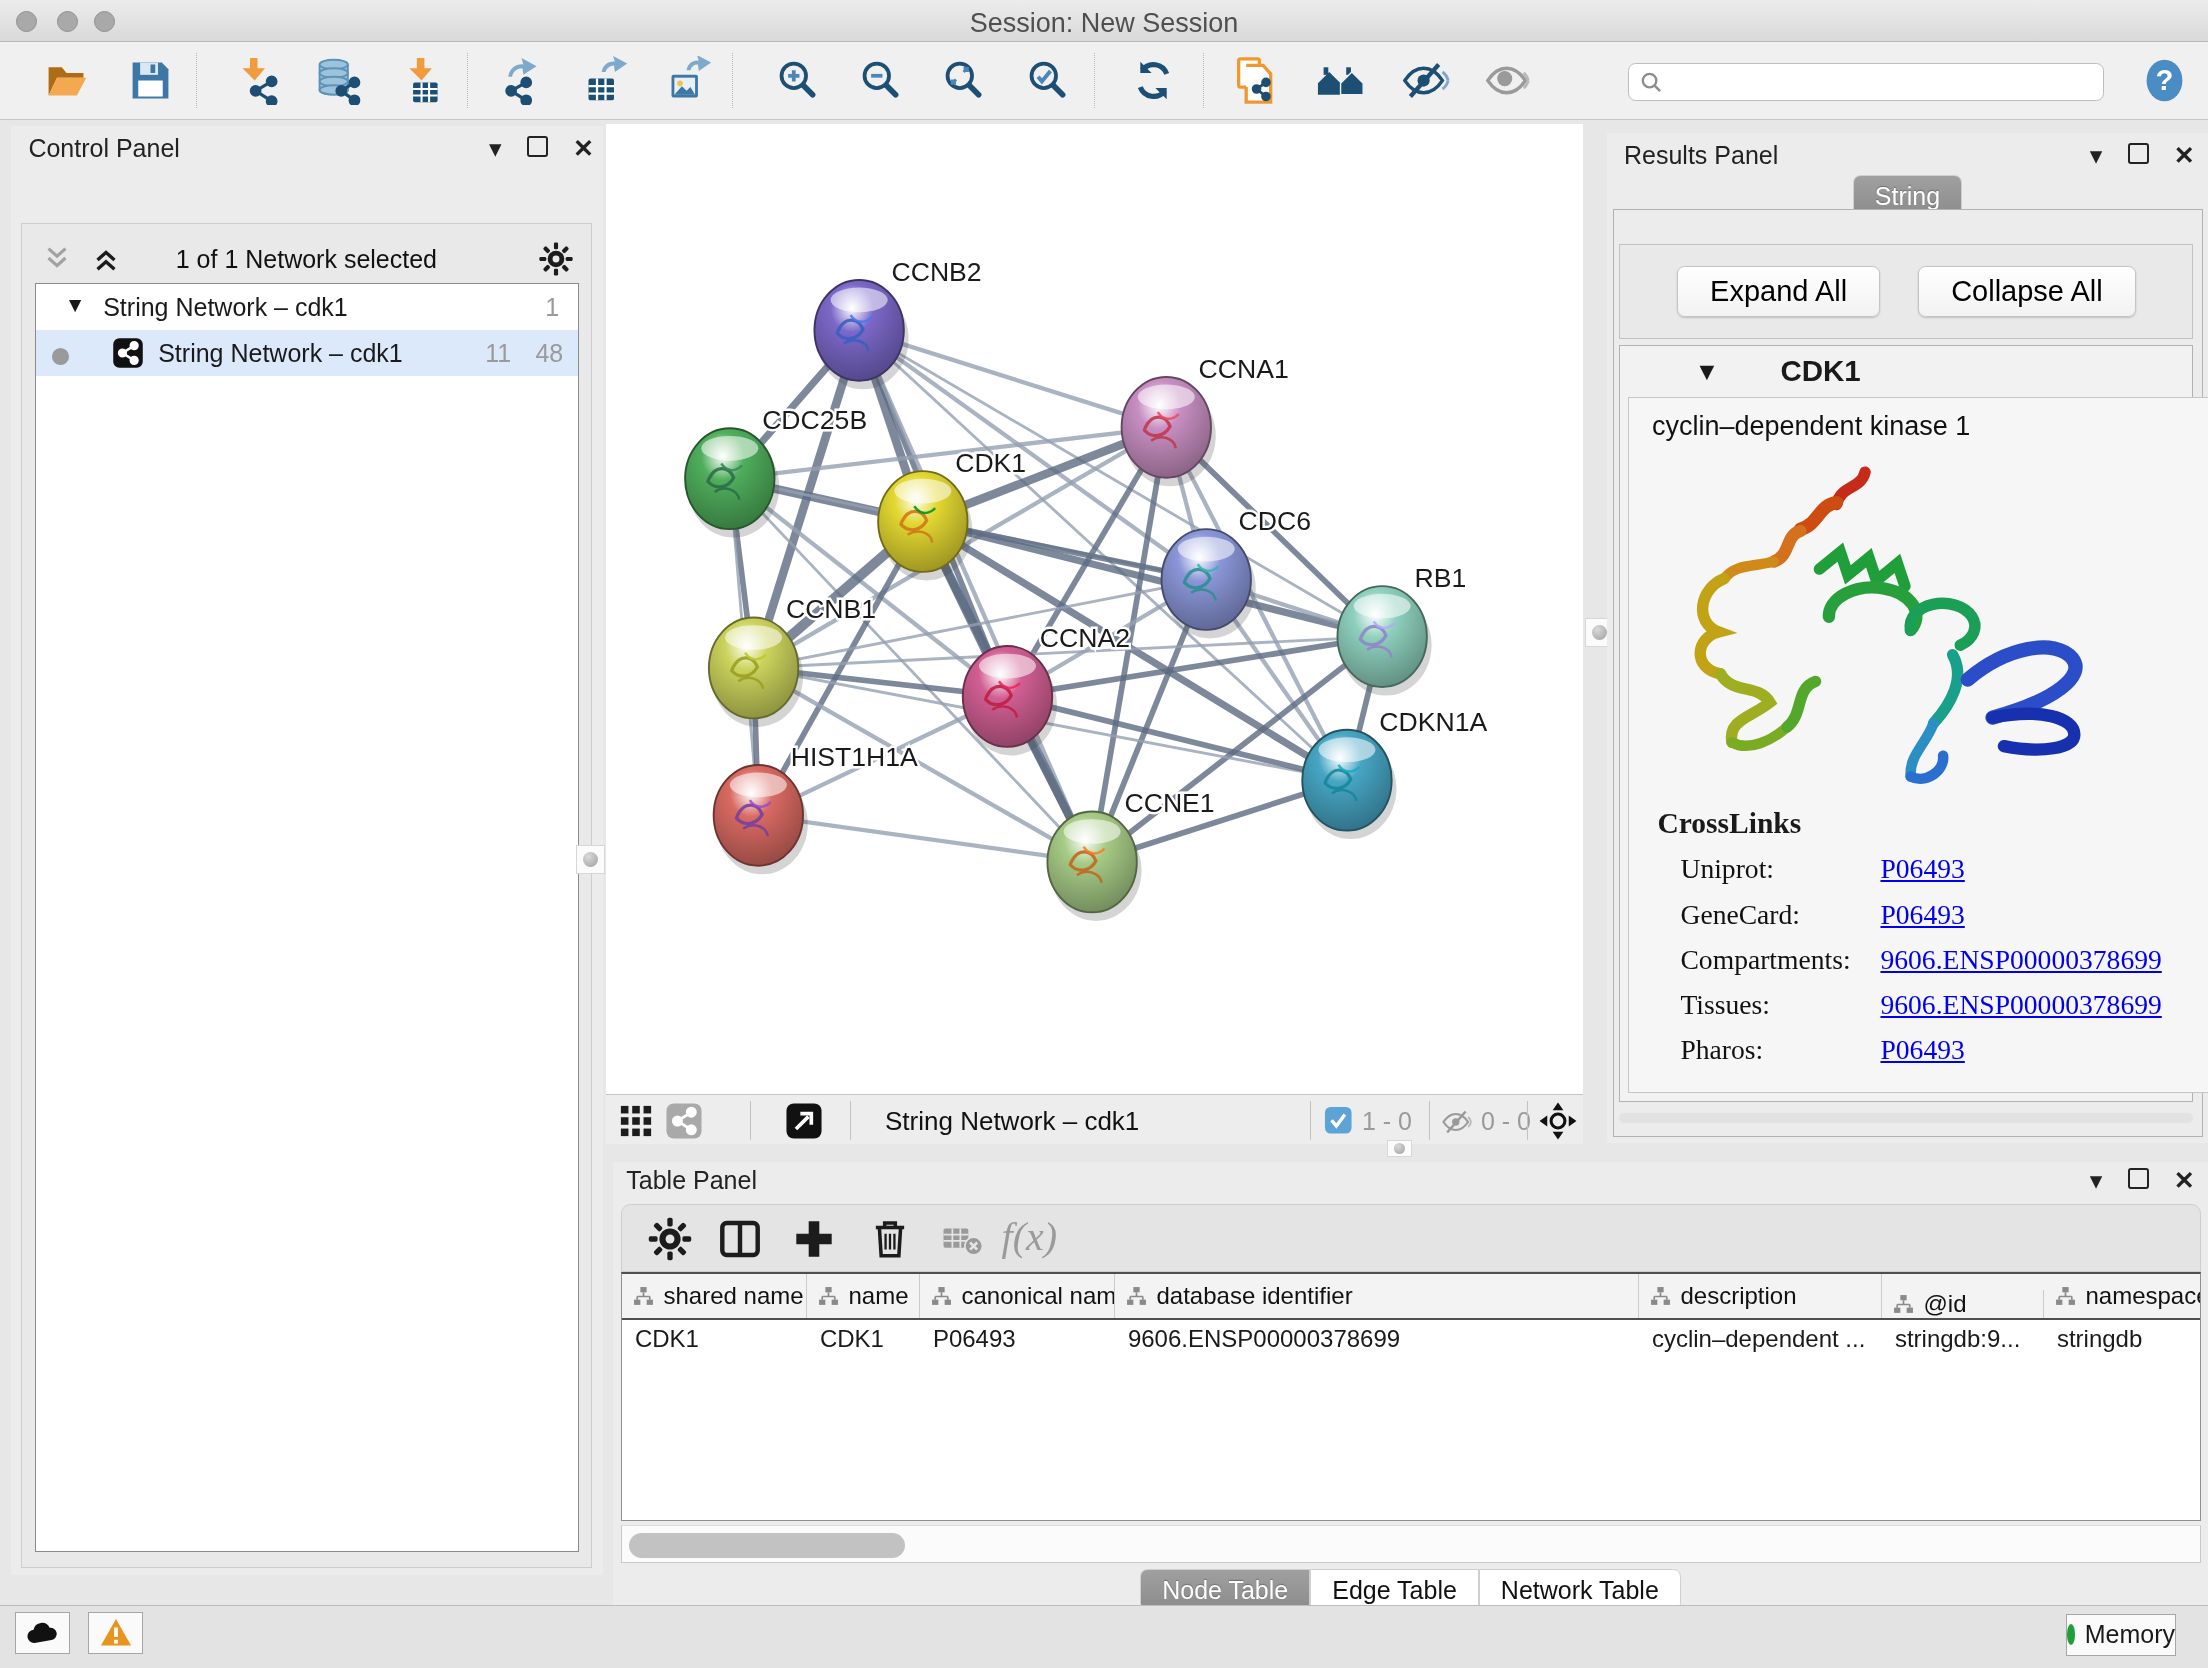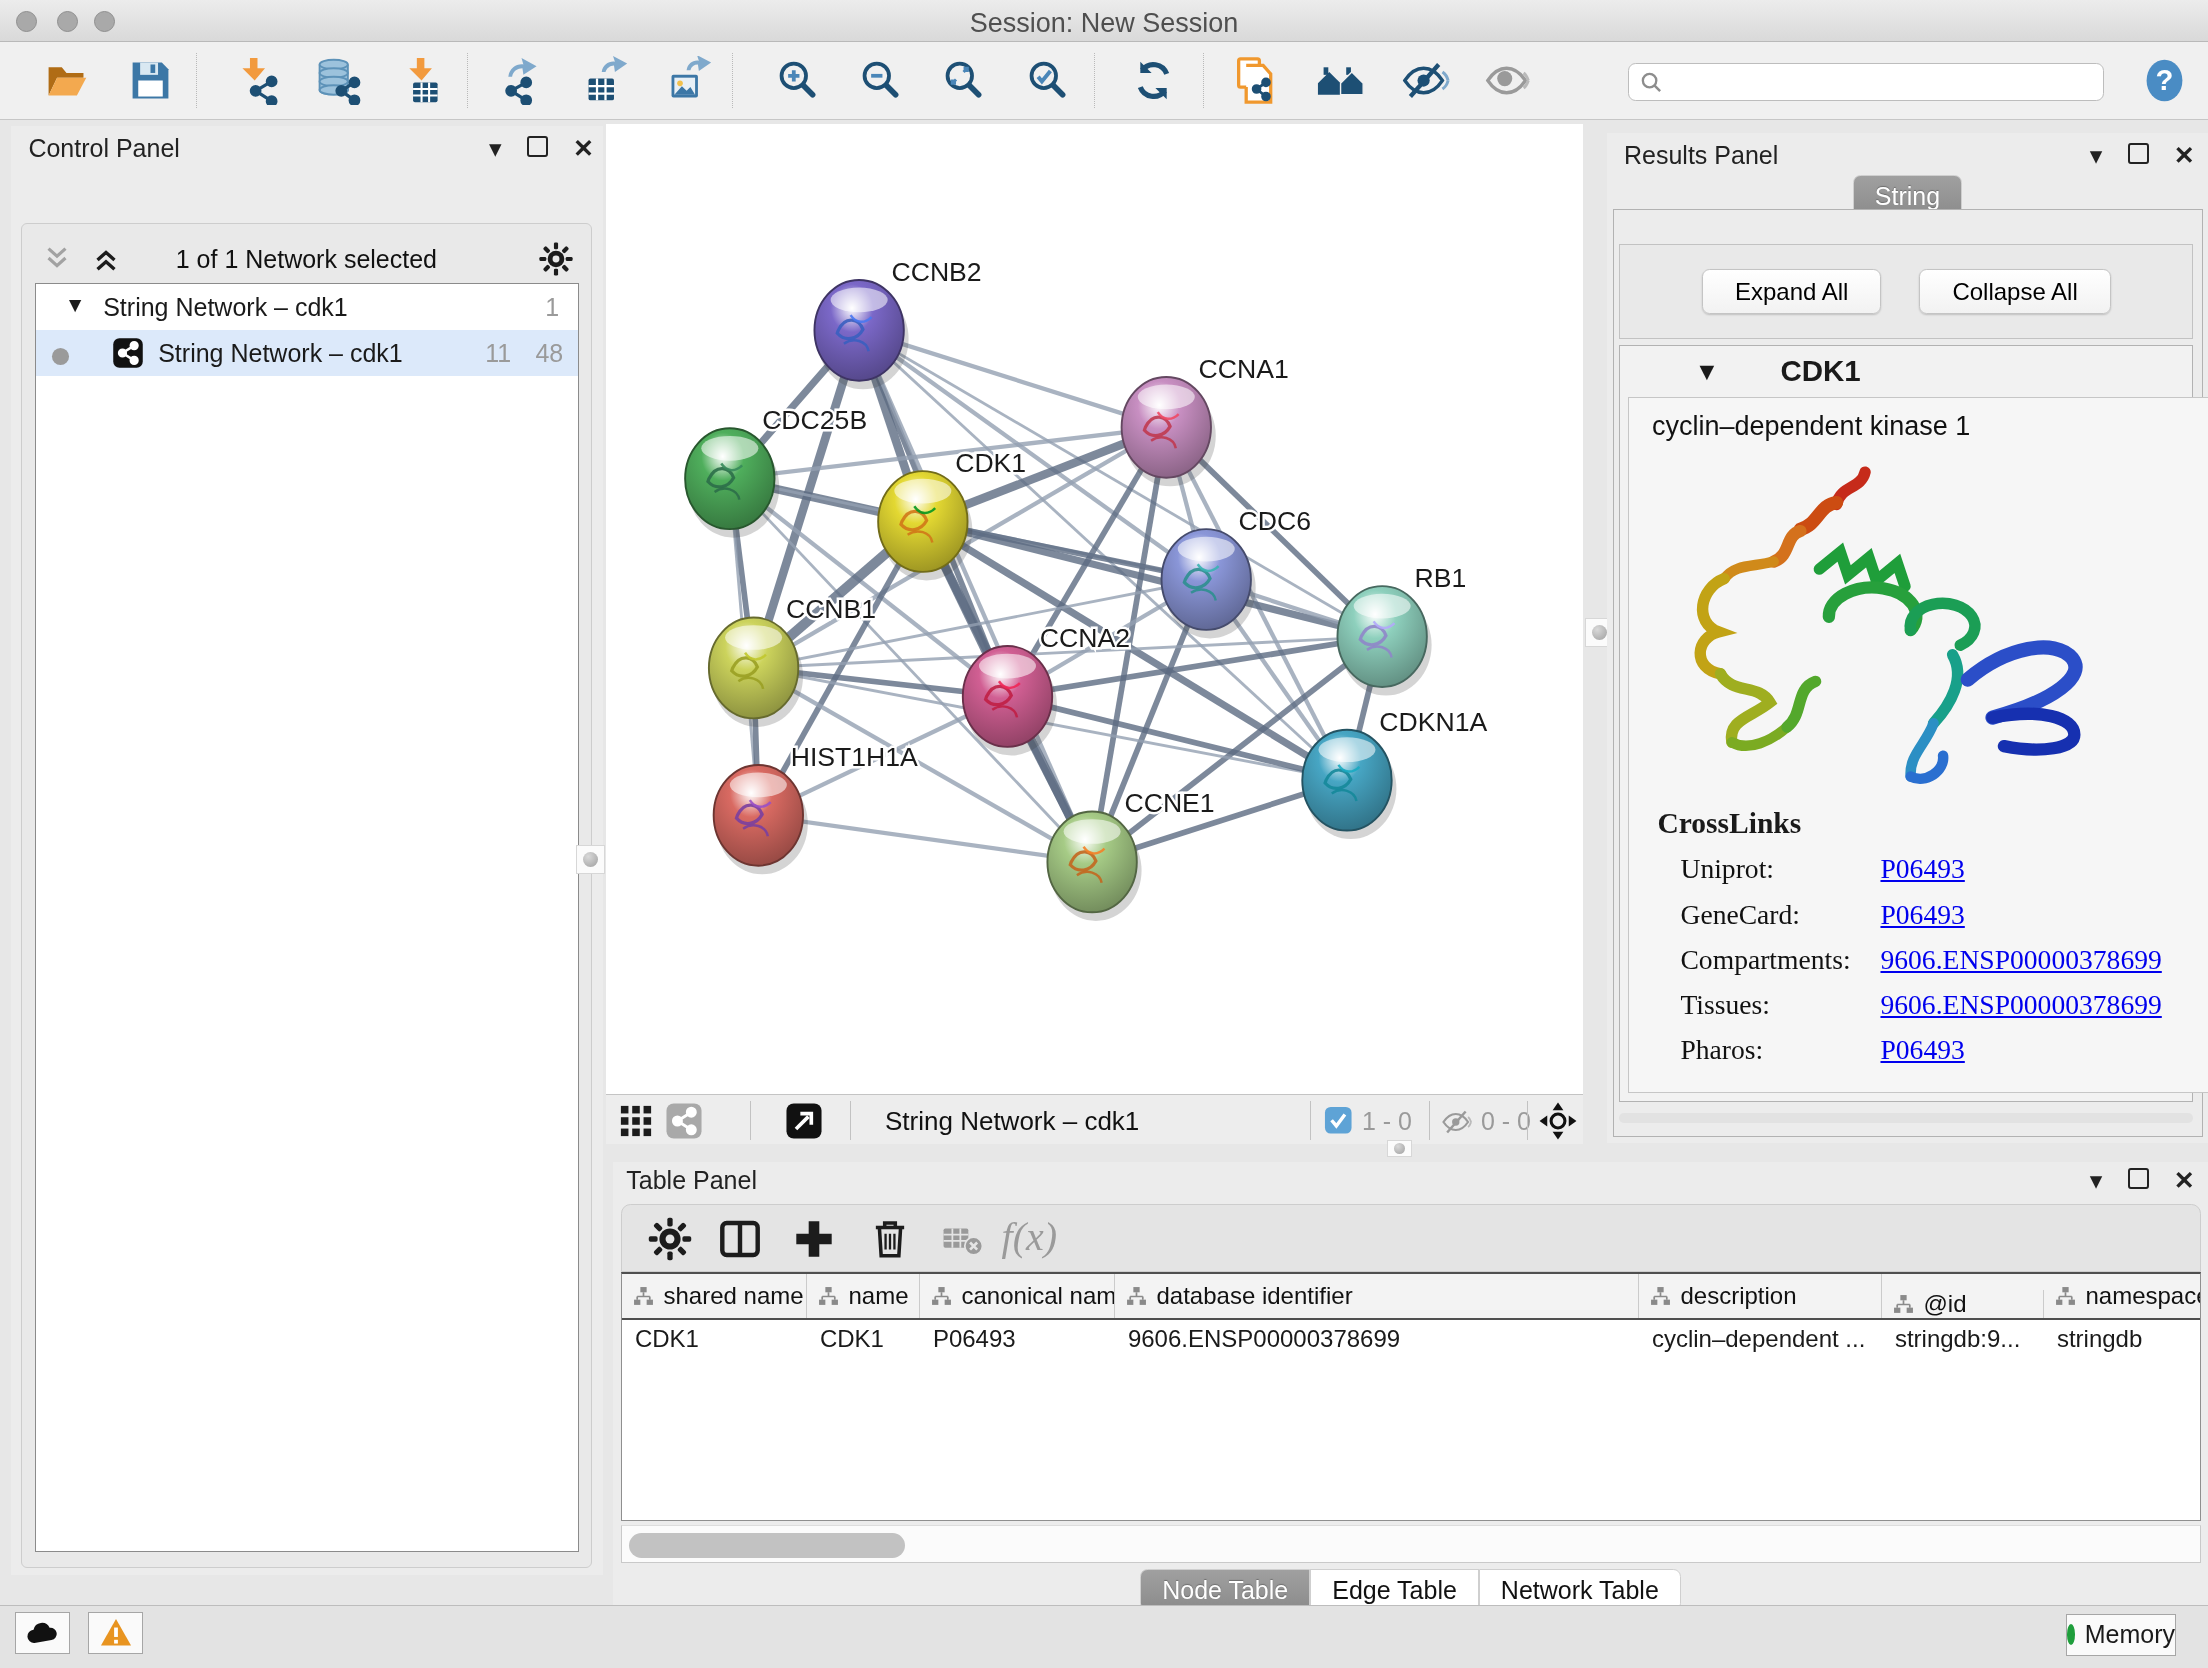--- a/index.html
+++ b/index.html
@@ -33,21 +33,21 @@
   .tab.active { background:linear-gradient(#a0a0a0,#8b8b8b); color:#fff; text-shadow:0 -1px 1px #6d6d6d; }
 
   
   .control-panel { position:absolute; left:11.4px; top:126px; width:592px; height:1449px; background:#ececec; }
   .cp-header { position:absolute; left:17px; top:7.6px; }
   .cp-ctls { position:absolute; right:9.5px; top:7.6px; }
   .cp-tabs { position:absolute; left:59px; top:42px; }
   .cp-tabs .tab:first-child { border-radius:7.6px 0 0 7.6px; }
   .cp-tabs .tab:last-child { border-radius:0 7.6px 7.6px 0; }
   .cp-sub { position:absolute; left:9.5px; top:97px; width:571px; height:1345px;
-    background:#e9e9e9; border:1px solid #cdcdcd; border-radius:6px; }
+    background:#e9e9e9; border:1px solid #cdcdcd; border-radius:0; }
   .cp-statusrow { position:absolute; left:0; right:0; top:17px; height:38px; }
   .cp-status { position:absolute; left:0; right:0; text-align:center; top:3.8px; font-size:25px; color:#111; }
   .tree { position:absolute; left:13.3px; top:59px; width:544px; height:1269px;
     background:#fff; border:1.9px solid #8b8b8b; }
   .tree-row { position:relative; height:46px; font-size:25px; }
   .tree-row .lbl { position:absolute; top:8.6px; }
   .tree-row .num { position:absolute; top:8.6px; color:#9a9a9a; }
   .tree-row.selected { background:#dce9fa; }
 
   
@@ -66,21 +66,21 @@
   
   .results-panel { position:absolute; left:1607px; top:124px; width:601px; height:1010px; background:#ececec;margin-top:9px; }
   .rp-header { position:absolute; left:17px; top:7.6px; }
   .rp-ctls { position:absolute; right:13.3px; top:7.6px; }
   .rp-tab { position:absolute; left:0; right:0; top:42px; text-align:center; }
   .rp-tab .tab { border-radius:7.6px; }
   .rp-body { position:absolute; left:5.7px; top:76px; width:590px; height:928px;
     background:#ececec; border:1px solid #b2b2b2; }
   .rp-buttons { position:absolute; left:5.7px; top:34px; width:574px; height:95px;
     background:#e9e9e9; border:1px solid #c2c2c2; display:flex; align-items:center; justify-content:center; gap:38px; }
-  .btn { font-size:24px; background:linear-gradient(#ffffff,#f2f2f2); border:1px solid #c4c4c4;
+  .btn { font-size:29px; background:linear-gradient(#ffffff,#f2f2f2); border:1px solid #c4c4c4;
     border-radius:7.6px; padding:7.6px 32px; box-shadow:0 1px 1.9px rgba(0,0,0,.18); }
   .rp-card { position:absolute; left:5.7px; top:135px; width:574px; height:757px;
     background:#f2f2f2; border:1px solid #b2b2b2; }
   .rp-card-header { position:absolute; left:0; right:0; top:0; height:49px; }
   .rp-gene { position:absolute; left:160px; top:7.6px; font-size:29.5px; font-weight:bold; }
   .rp-tri { position:absolute; left:74px; top:11.4px; font-size:25px; }
   .rp-inner { position:absolute; left:7.6px; top:51px; width:615px; height:696px;
     background:#f6f6f6; border:1px solid #c6c6c6; overflow:hidden; }
   .rp-desc { position:absolute; left:23px; top:13.3px; font-size:27px; color:#111; }
   .protein { position:absolute; left:38px; top:57px; }

